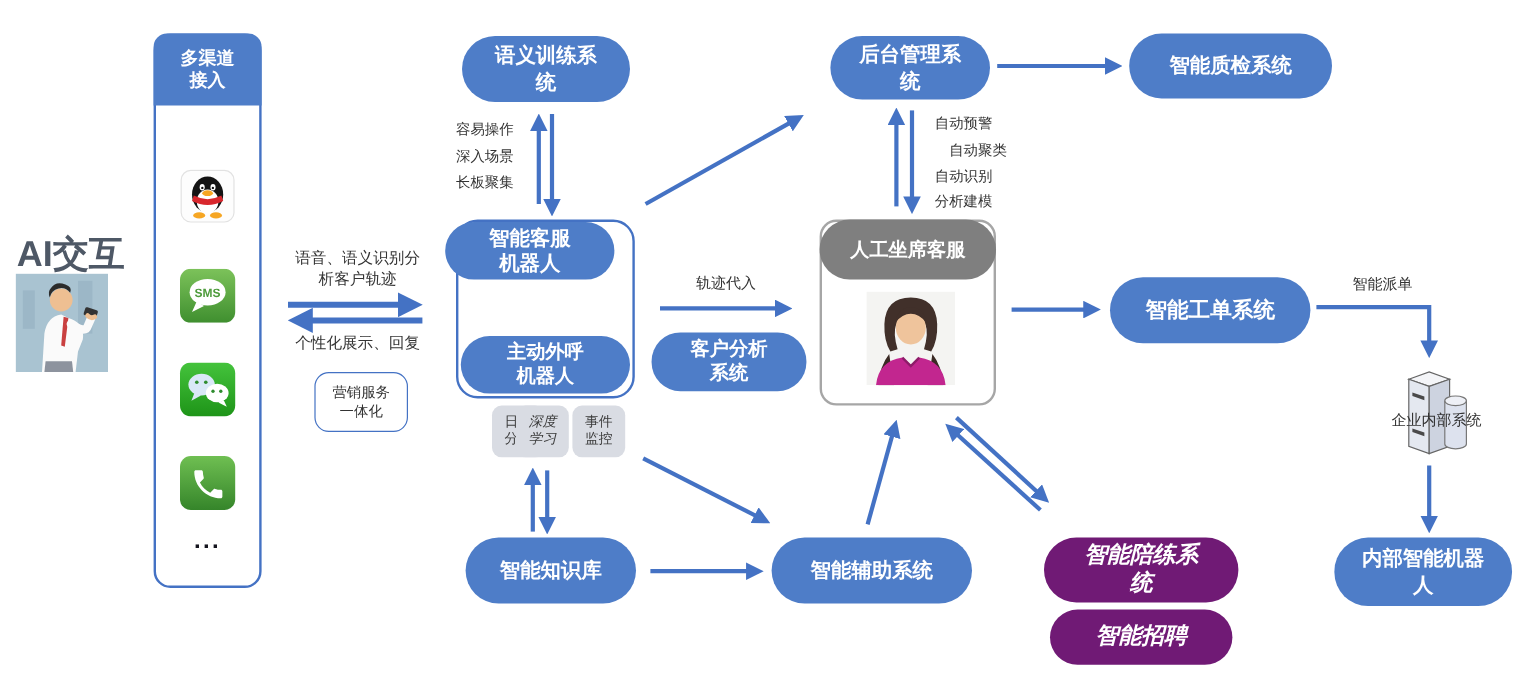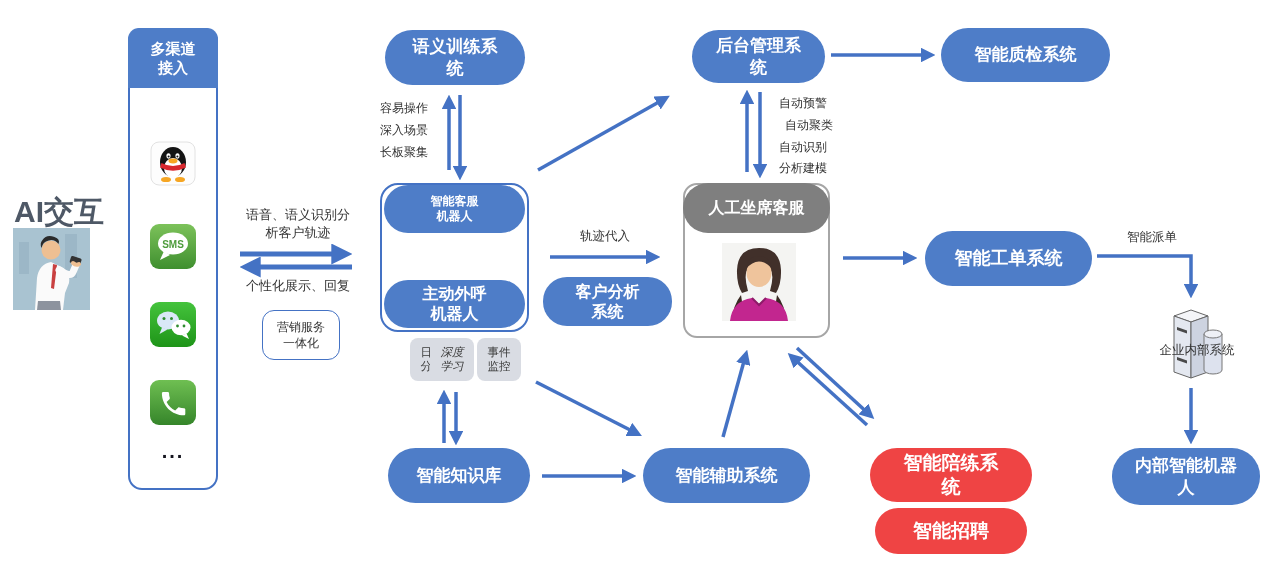--- a/index.html
+++ b/index.html
@@ -3,21 +3,21 @@
 <meta charset="utf-8">
 <style>
   * { margin:0; padding:0; box-sizing:border-box; }
   body { font-family:"Liberation Sans","DejaVu Sans",sans-serif; background:#fff; }
   .canvas { position:relative; width:1269px; height:570px; background:#fff; overflow:hidden; }
   .abs { position:absolute; }
   svg.arrows { position:absolute; left:0; top:0; width:1269px; height:570px; pointer-events:none; z-index:1; }
   .node { position:absolute; display:flex; align-items:center; justify-content:center; text-align:center;
           white-space:pre-line; color:#fff; font-weight:bold; line-height:1.25; z-index:2; }
   .blue  { background:#4e7dc8; }
-  .lblue { background:#ef4444; }
+  .lblue { background:#701a75;font-style:italic; }
   .graybox { background:#d9dce3; color:#3a3a3a; font-weight:normal; }
   .label { position:absolute; color:#333; text-align:center; white-space:pre-line; z-index:2; line-height:1.35; }
   .outline { position:absolute; border:2px solid #4472c4; border-radius:18px; background:transparent; z-index:1; }
   .channel-col { position:absolute; left:128px; top:28px; width:90px; height:462px; background:#fff;
                  border:2.5px solid #4472c4; border-radius:14px; z-index:2; }
   .channel-header { position:absolute; left:128px; top:28px; width:90px; height:60px; background:#4e7dc8;
                     border-radius:11px 11px 0 0; color:#fff; font-weight:bold; font-size:15px;
                     display:flex; align-items:center; justify-content:center; text-align:center;
                     white-space:pre-line; z-index:3; line-height:1.3; }
   .chan-icon { position:absolute; left:149px; width:48px; height:45px; z-index:3; }
@@ -172,21 +172,21 @@
   <div class="marketing">营销服务
 一体化</div>
 
   <div class="node blue" style="left:385px; top:30px; width:140px; height:55px; border-radius:28px; font-size:17px;">语义训练系
 统</div>
   <div class="label" style="left:380px; top:100px; width:56px; font-size:12px; text-align:left;">容易操作</div>
   <div class="label" style="left:380px; top:122px; width:56px; font-size:12px; text-align:left;">深入场景</div>
   <div class="label" style="left:380px; top:144px; width:56px; font-size:12px; text-align:left;">长板聚集</div>
 
   <div class="outline" style="left:380px; top:183px; width:149px; height:149px;"></div>
-  <div class="node blue" style="left:384px; top:185px; width:141px; height:48px; border-radius:24px; font-size:12px;font-family:Liberation Serif, serif;">智能客服
+  <div class="node blue" style="left:371px; top:185px; width:141px; height:48px; border-radius:24px; font-size:17px;font-family:Liberation Serif, serif;">智能客服
 机器人</div>
   <div class="node blue" style="left:384px; top:280px; width:141px; height:48px; border-radius:24px; font-size:16px;">主动外呼
 机器人</div>
 
   <div class="node graybox" style="left:378px; top:338px; width:44px; height:43px; border-radius:8px; font-size:11.5px; line-height:1.2;margin-left:32px;">日志
 分析</div>
   <div class="node graybox" style="left:430px; top:338px; width:44px; height:43px; border-radius:8px; font-size:11.5px; line-height:1.2;font-style:italic;">深度
 学习</div>
   <div class="node graybox" style="left:477px; top:338px; width:44px; height:43px; border-radius:8px; font-size:11.5px; line-height:1.2;">事件
 监控</div>
@@ -203,21 +203,21 @@
     <path d="M19 52 q-8 10 -9 26 l13 0 z M55 52 q8 10 9 26 l-13 0 z" fill="#3a2a24"></path>
     <ellipse cx="37" cy="30" rx="12.5" ry="14" fill="#efc49c"></ellipse>
     <path d="M24 26 q2 -13 13 -13 q11 0 13 13 q-6 -7.5 -13 -7.5 q-7 0 -13 7.5z" fill="#41302a"></path>
     <path d="M8 78 q2 -20 22 -23 l7 6 l7 -6 q20 3 22 23z" fill="#c2268f"></path>
     <path d="M30 55 l7 7 l7 -7" stroke="#8e1b69" stroke-width="2" fill="none"></path>
   </svg>
 
   <div class="node blue" style="left:692px; top:30px; width:133px; height:53px; border-radius:27px; font-size:17px;">后台管理系
 统</div>
   <div class="label" style="left:779px; top:95px; width:60px; font-size:12px; text-align:left;">自动预警</div>
-  <div class="label" style="left:779px; top:117px; width:60px; font-size:12px; text-align:center;">自动聚类</div>
+  <div class="label" style="left:779px; top:117px; width:60px; font-size:12px; text-align:right;">自动聚类</div>
   <div class="label" style="left:779px; top:139px; width:60px; font-size:12px; text-align:left;">自动识别</div>
   <div class="label" style="left:779px; top:160px; width:60px; font-size:12px; text-align:left;">分析建模</div>
 
   <div class="node blue" style="left:941px; top:28px; width:169px; height:54px; border-radius:27px; font-size:17px;">智能质检系统</div>
 
   <div class="node blue" style="left:925px; top:231px; width:167px; height:55px; border-radius:28px; font-size:18px;">智能工单系统</div>
   <div class="label" style="left:1117px; top:229px; width:70px; font-size:12.5px;">智能派单</div>
 
   <svg class="abs" style="left:1164px; top:302px; z-index:2;" width="62" height="84" viewBox="0 0 62 84">
     <polygon points="10,14 27,8 44,14 27,20" fill="#f4f5f8" stroke="#666" stroke-width="1"></polygon>

